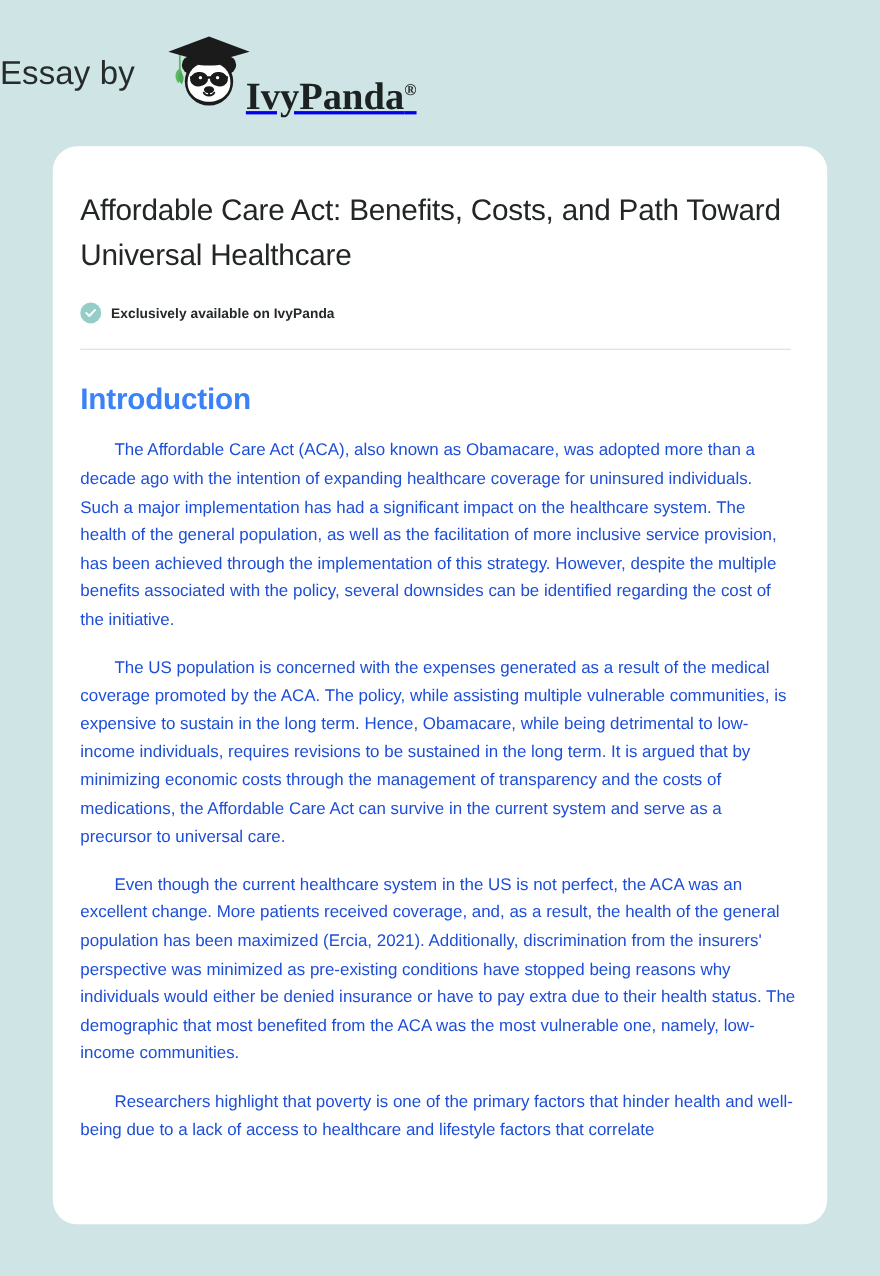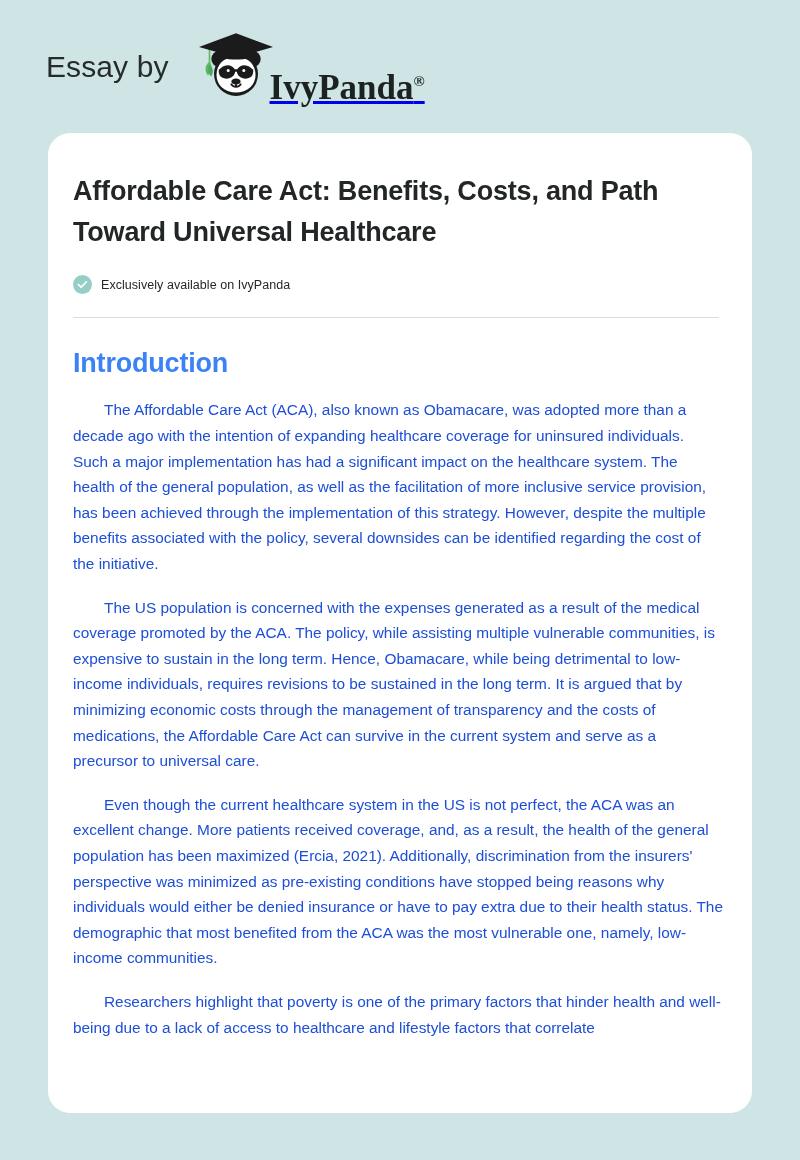--- a/index.html
+++ b/index.html
@@ -15,21 +15,20 @@
     overflow: hidden;
     position: relative;
     -webkit-font-smoothing: antialiased;
   }
 
   
   .brand-bar {
     height: 133px;
     display: flex;
     align-items: center;
-    padding-left: 46px;
     box-sizing: border-box;
   }
   .brand-essay-by {
     font-size: 30px;
     font-weight: 400;
     color: #262b2b;
     letter-spacing: 0.1px;
     line-height: 1;
     white-space: nowrap;
   }
@@ -70,21 +69,21 @@
     height: 980px;
     background: #ffffff;
     border-radius: 22px;
     box-sizing: border-box;
     padding: 38px 29px 0 25px;
     overflow: hidden;
   }
 
   .doc-title {
     font-size: 27px;
-    font-weight: bold;
+    font-weight: normal;
     color: #222627;
     line-height: 1.52;
     letter-spacing: -0.2px;
     margin: 0 0 0 0;
     padding: 0;
   }
 
   .exclusive-row {
     display: flex;
     align-items: center;
@@ -96,21 +95,21 @@
     border-radius: 50%;
     background: #95ceC6;
     display: flex;
     align-items: center;
     justify-content: center;
     flex: none;
   }
   .check-badge svg { display: block; }
   .exclusive-label {
     font-size: 12.5px;
-    font-weight: normal;
+    font-weight: bold;
     color: #242829;
     margin-left: 9px;
     letter-spacing: 0.05px;
     white-space: nowrap;
   }
 
   .rule {
     height: 1px;
     background: #dddddd;
     margin-top: 23px;

